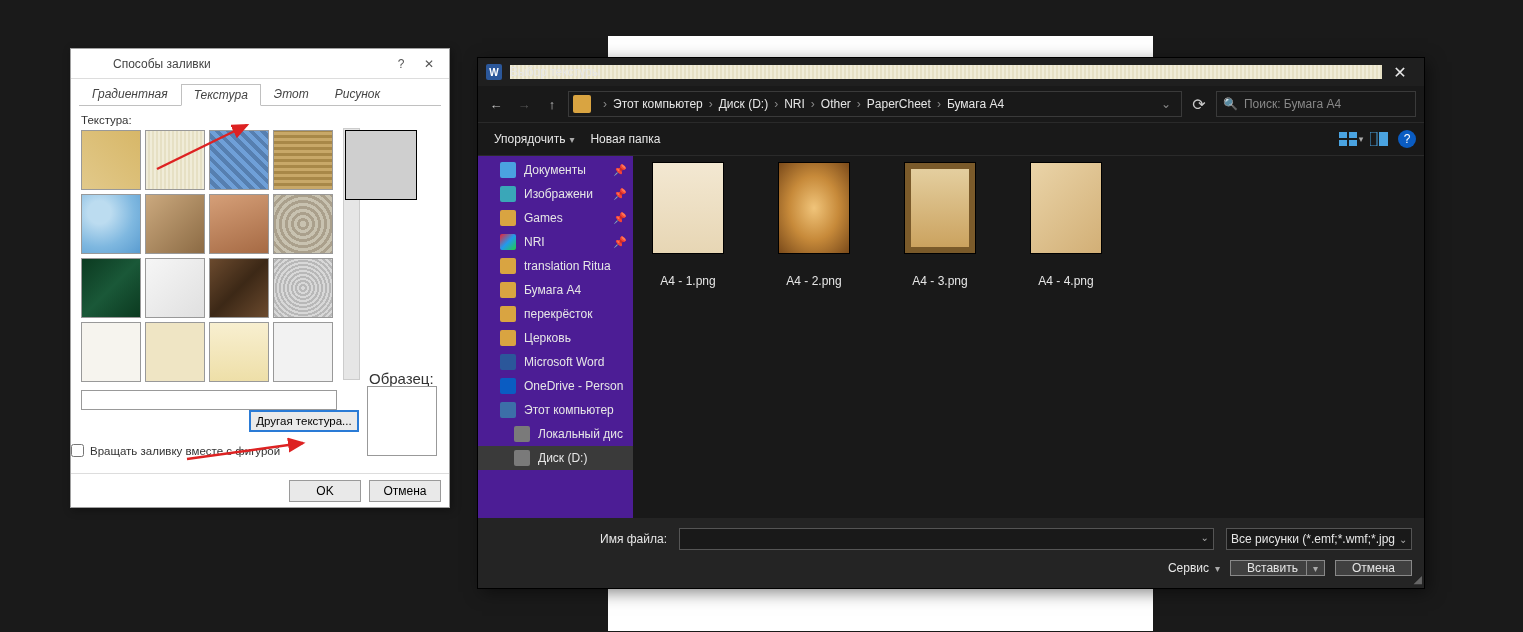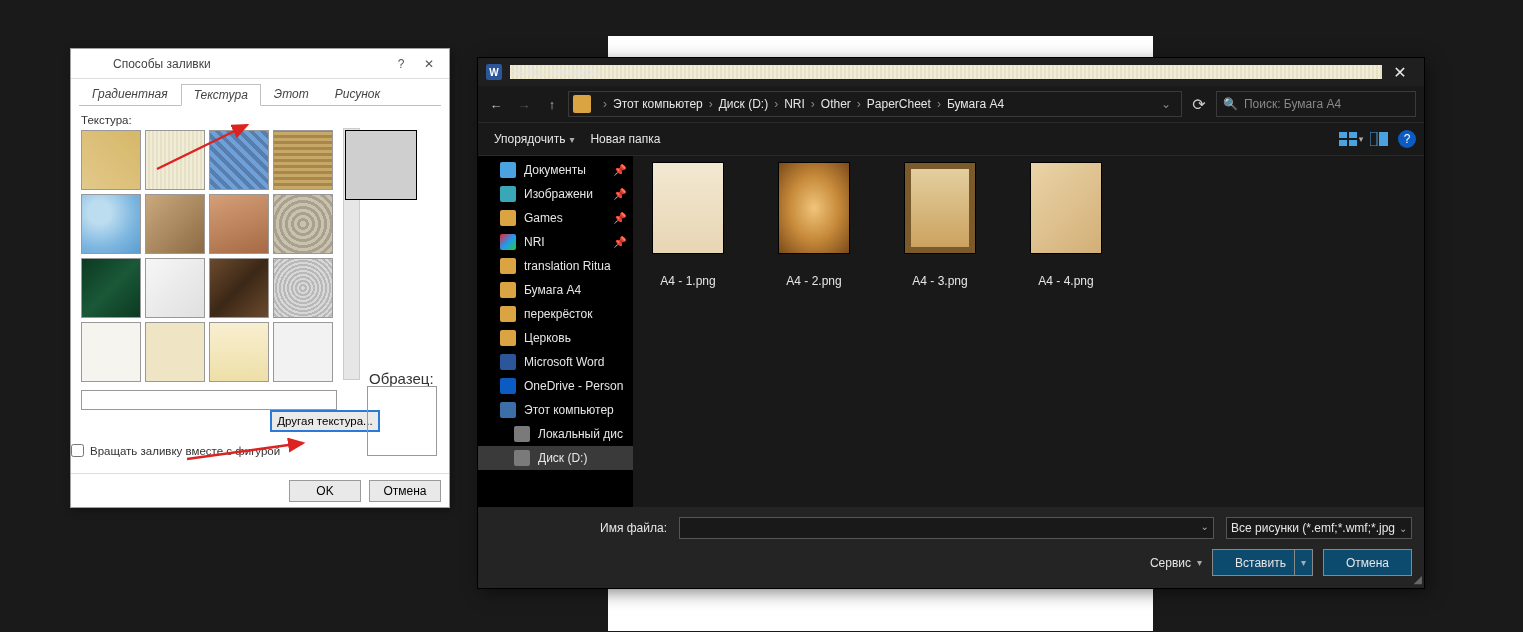--- a/index.html
+++ b/index.html
@@ -33,21 +33,21 @@
   .texgrid { display: grid; grid-template-columns: repeat(4, 60px); grid-auto-rows: 60px;
              gap: 4px; width: 256px; }
   .swatch { border: 1px solid #999; cursor: pointer; }
   .scroll { position: absolute; left: 272px; top: 22px; width: 17px; height: 252px;
             background: #e6e6e6; border: 1px solid #ccc; }
   .scroll .thumb { position: absolute; top: 1px; left: 1px; right: 1px; height: 70px;
                    background: #cfcfcf; }
   .texname { margin-top: 8px; width: 256px; height: 20px; border: 1px solid #999; }
   .otherbtn { position: absolute; left: 178px; top: 304px; width: 110px; height: 22px;
               font-size: 11.5px; background: #eaeaea; border: 2px solid #2a7bd6;
-              cursor: pointer; padding: 0 4px; margin-left: 21px; }
+              cursor: pointer; padding: 0 4px; }
   .samplelbl { position: absolute; left: 298px; top: 264px; font-size: 15px; color: #333; }
   .samplebox { position: absolute; left: 296px; top: 280px; width: 70px; height: 70px;
                border: 1px solid #999; }
   .chkrow { position: absolute; left: 0; top: 338px; display: flex; align-items: center;
             font-size: 11.5px; color: #333; }
   .chkrow input { margin-right: 6px; }
   .dlg1 .footer { position: absolute; bottom: 0; left: 0; right: 0; height: 34px;
                   border-top: 1px solid #ddd; display: flex; justify-content: flex-end;
                   align-items: center; padding-right: 8px; gap: 8px; }
   .btn { min-width: 72px; height: 22px; font-size: 12px; border: 1px solid #9a9a9a;
@@ -94,21 +94,21 @@
             color: #e6e6e6; }
   .cmdbtn .chev { margin-left: 4px; color: #aaa; font-size: 10px; }
   .cmdrow .spacer { flex: 1; }
   .viewico { width: 26px; height: 22px; display: flex; align-items: center; justify-content: center;
              color: #c8c8c8; cursor: pointer; margin-left: 2px; }
   .helpico { width: 18px; height: 18px; border-radius: 50%; background: #0a5cc2; color: #fff;
              font-size: 12px; display: flex; align-items: center; justify-content: center;
              margin-left: 6px; cursor: pointer; }
 
   .content { display: flex; height: 380px; }
-  .sidebar { width: 155px; background: #000000; overflow: hidden; font-size: 12px;
+  .sidebar { width: 155px; background: #4c1d95; overflow: hidden; font-size: 12px;
              padding-top: 2px; text-align: right; }
   .sitem { height: 24px; display: flex; align-items: center; padding-left: 22px;
            color: #e6e6e6; cursor: pointer; white-space: nowrap; gap: 8px; position: relative; }
   .sitem.selected { background: #3a3a3a; }
   .sitem .sicon { width: 16px; height: 16px; flex-shrink: 0; border-radius: 2px; }
   .sitem .pin { position: absolute; right: 6px; color: #888; font-size: 11px; }
   .sicon.folder { background: #d9a441; }
   .sicon.doc { background: #4aa3e0; }
   .sicon.pic { background: #3aa7b8; }
   .sicon.nri { background: linear-gradient(135deg,#e23,#29e,#2c4); }
@@ -133,22 +133,22 @@
   .fninput .dd { position: absolute; right: 4px; top: 3px; color: #aaa; font-size: 10px;
                  cursor: pointer; }
   .filter { width: 186px; height: 22px; background: #191919; border: 1px solid #555;
             color: #e6e6e6; font-size: 12px; padding: 0 4px; display: flex;
             align-items: center; justify-content: space-between; cursor: pointer;
             white-space: nowrap; overflow: hidden; }
   .filter .dd { color: #aaa; font-size: 10px; margin-left: 4px; }
   .frow2 { display: flex; justify-content: flex-end; align-items: center; gap: 10px; }
   .svc { font-size: 12px; color: #e6e6e6; cursor: pointer; display: flex; align-items: center; }
   .svc .chev { margin-left: 6px; color: #aaa; font-size: 10px; }
-  .dbtn { height: 27px; border: 1px solid #888; background: #0c4a6e; color: #e6e6e6;
-          font-size: 12px; padding: 0 22px; cursor: pointer; display: flex;
+  .dbtn { height: 16px; border: 1px solid #888; background: #404040; color: #e6e6e6;
+          font-size: 12px; padding: 0 16px; cursor: pointer; display: flex;
           align-items: center; }
   .dbtn.split { padding-right: 0; }
   .dbtn .splitchev { border-left: 1px solid #888; padding: 0 6px; margin-left: 8px;
                      font-size: 10px; color: #aaa; align-self: stretch; display: flex;
                      align-items: center; }
   .grip { position: absolute; right: 2px; bottom: 2px; color: #666; font-size: 11px;
           cursor: nwse-resize; }
 
   
   .t1 { background: linear-gradient(45deg,#e2c98a,#d7b768); } 

